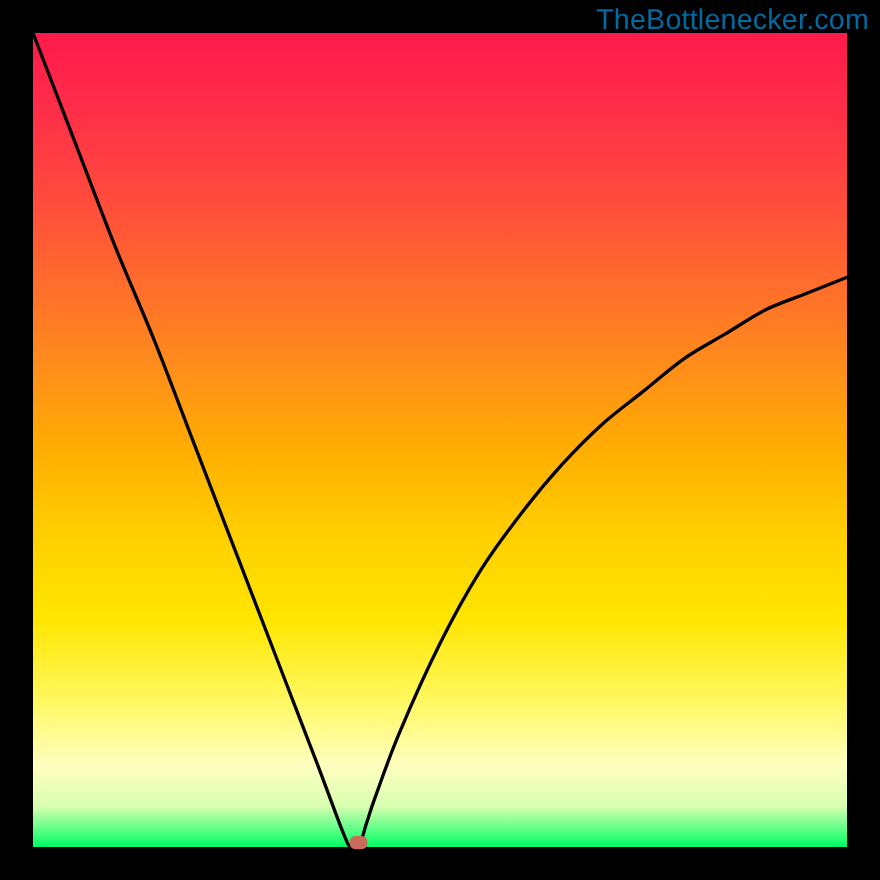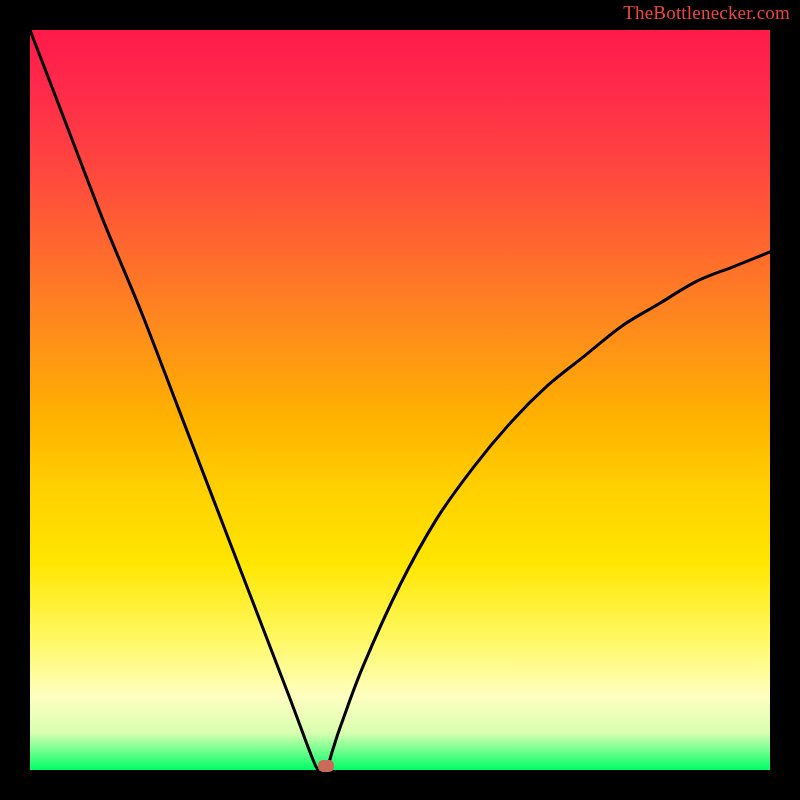--- a/index.html
+++ b/index.html
@@ -42,23 +42,23 @@
     position: absolute;
     width: 16px;
     height: 12px;
     border-radius: 5px;
     background: #c96a5a;
   }
   .watermark {
     position: absolute;
     top: 2px;
     right: 10px;
-    font-family: Liberation Serif, serif;
-    font-size: 19px;
-    color: #ef4444;
+    font-family: Liberation Sans, sans-serif;
+    font-size: 26px;
+    color: #0369a1;
     letter-spacing: 0.2px;
   }
 </style>
 </head>
 <body>
 
 <div class="frame">
   <div class="watermark">TheBottlenecker.com</div>
   <div class="plot-area">
     <svg class="curve-svg" viewBox="0 0 740 740" preserveAspectRatio="none">

